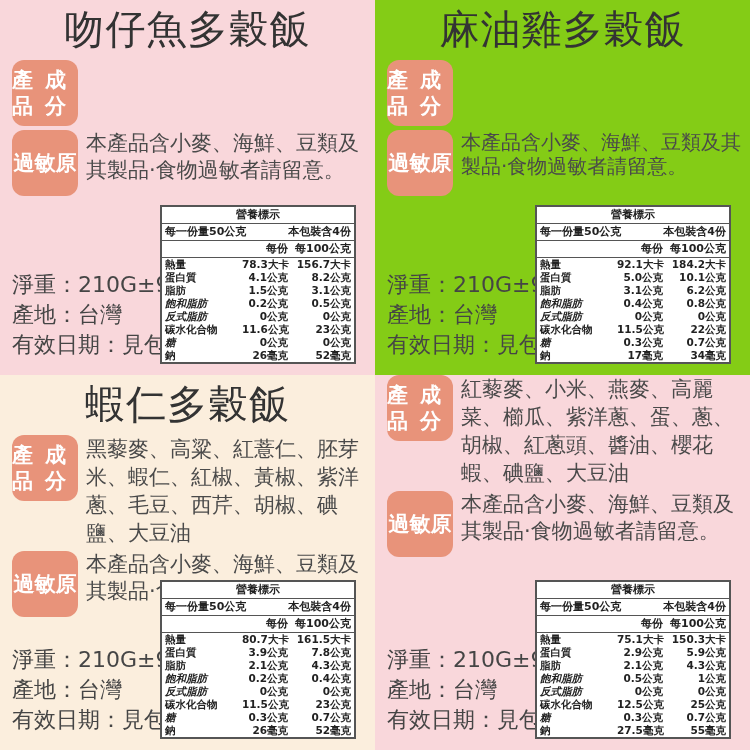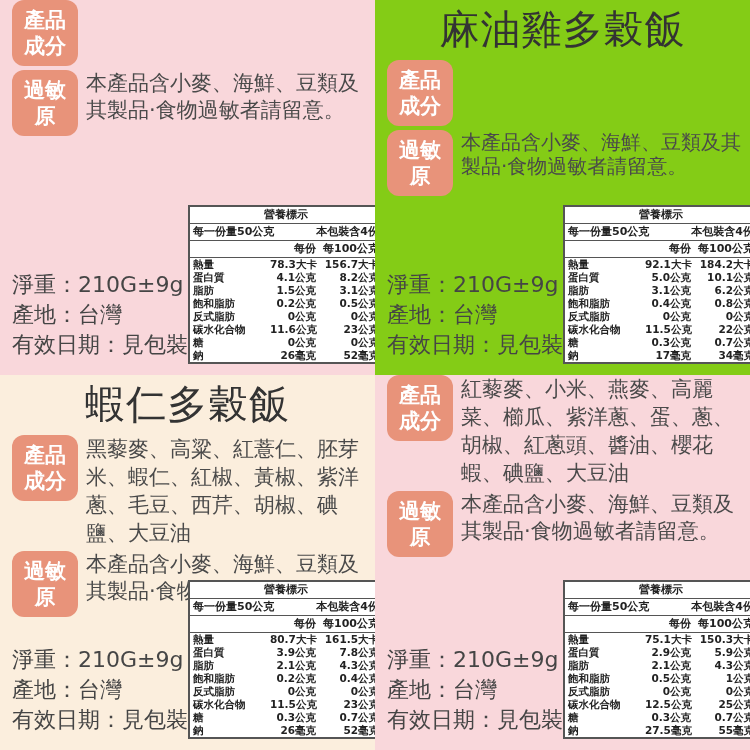--- a/index.html
+++ b/index.html
@@ -1,44 +1,45 @@
 <!DOCTYPE html>
 <html><head>
 <meta charset="utf-8">
 <style>
   html,body{margin:0;padding:0;}
   body{font-family:"DejaVu Sans","Liberation Sans",sans-serif;}
   .board{width:750px;height:750px;display:grid;grid-template-columns:375px 375px;grid-template-rows:375px 375px;overflow:hidden;}
   .quad{position:relative;width:375px;height:375px;box-sizing:border-box;overflow:hidden;}
   .title{margin:4px 0 6px;text-align:center;font-size:40px;line-height:50px;font-weight:300;color:#333;letter-spacing:1px;}
   .row{display:flex;gap:8px;padding:0 6px 0 12px;margin-bottom:4px;align-items:flex-start;}
-  .badge{flex:0 0 auto;width:66px;height:66px;border-radius:12px;color:#fff;font-weight:bold;font-size:21px;display:flex;flex-direction:column;align-items:center;justify-content:center;line-height:26px;}
+  .badge{flex:0 0 auto;width:66px;height:66px;border-radius:12px;color:#fff;font-weight:bold;font-size:21px;display:flex;align-items:center;justify-content:center;line-height:26px;}
   .txt{margin:0;flex:1;color:#4a4a4a;}
   .ing{font-size:21px;line-height:28px;}
   .alg{font-size:21px;line-height:27px;}
   .compact .ing{font-size:20px;line-height:23.5px;}
   .compact .alg{font-size:20px;line-height:24px;}
   .info{position:absolute;left:12px;top:270px;font-size:22px;line-height:30px;color:#454545;}
-  table.nutri{position:absolute;left:188px;top:205px;width:194px;border-collapse:collapse;background:#fff;border:2px solid #555;color:#222;font-weight:bold;table-layout:fixed;}
+  table.nutri{position:absolute;left:160px;top:205px;width:194px;border-collapse:collapse;background:#fff;border:2px solid #555;color:#222;font-weight:bold;table-layout:fixed;}
   table.nutri td{padding:0 3px;font-size:10.5px;line-height:12.6px;overflow:hidden;white-space:nowrap;}
   table.nutri col.c1{width:78px;} table.nutri col.c2{width:52px;} table.nutri col.c3{width:64px;}
   tr.tt td{border-bottom:1px solid #555;text-align:center;line-height:16px;font-size:11px;}
   tr.ts td{border-bottom:1px solid #555;line-height:16px;padding:0;}
   tr.ts .fx{display:flex;justify-content:space-between;padding:0 3px;font-size:11px;}
   tr.tc td{border-bottom:1px solid #555;line-height:16px;font-size:11px;}
   td.l{text-align:left;margin-top:18px;} td.r{text-align:right;}
-  tr.ind td.l{}
+  tr.ind td.l{font-style:italic;}
   tr.d td{line-height:13px;}
 </style>
 </head>
 <body>
 
 <div class="board">
 
   <section class="quad pink" style="background: rgb(249, 215, 219);">
+    <h1 class="title">吻仔魚多穀飯</h1>
     <div class="row">
       <div class="badge" style="background: rgb(232, 147, 122);">
         <span>產品</span>
         <span>成分</span>
       </div>
     </div>
     <div class="row">
       <div class="badge" style="background: rgb(232, 147, 122);">
         <span>過敏</span>
         <span>原</span>

